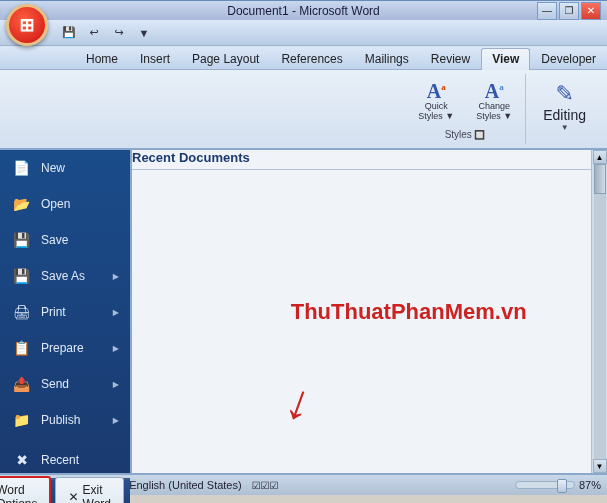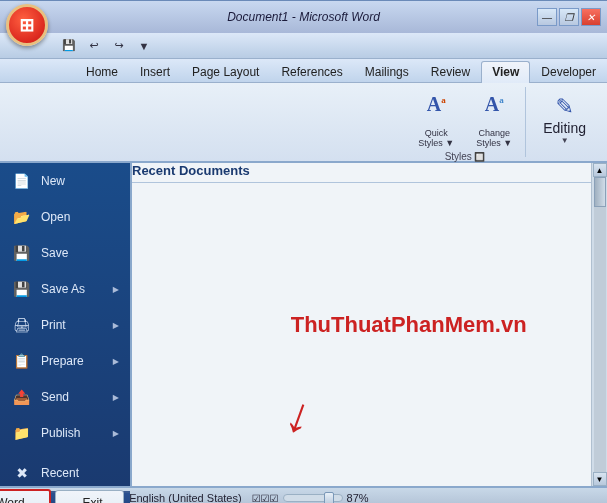--- a/index.html
+++ b/index.html
@@ -8,27 +8,26 @@
       height: 503px;
       font-family: 'Segoe UI', Tahoma, Geneva, Verdana, sans-serif;
       font-size: 12px;
       background: #d4d0c8;
       overflow: hidden;
     }
 
     
     .title-bar {
       background: linear-gradient(to bottom, #c8d8f0, #a8b8d8);
-      height: 33px;
+      height: 20px;
       display: flex;
       align-items: center;
       justify-content: space-between;
       padding: 7px 6px;
       border-top: 1px solid #6a8ab8;
-      font-style: italic;
     }
     .title-bar-left {
       display: flex;
       align-items: center;
       gap: 4px;
     }
     .title-bar-title {
       font-size: 12px;
       color: #1a1a3a;
       font-weight: normal;
@@ -170,21 +169,21 @@
     }
     .ribbon-btn-icon {
       font-size: 22px;
       line-height: 1;
       color: #3355aa;
     }
     .ribbon-btn-label {
       font-size: 9px;
       color: #334;
       text-align: center;
-      margin-top: 14px;
+      margin-top: 0;
     }
 
     
     .main-area {
       display: flex;
       height: calc(503px - 28px - 26px - 24px - 80px - 22px);
       position: relative;
     }
 
     
@@ -288,20 +287,21 @@
       border: 1px solid #8aa0b8;
     }
 
     
     .footer-bar {
       height: 22px;
       background: linear-gradient(to bottom, #c8d8e8, #b0c0d4);
       border-top: 2px solid #8aa8cc;
       display: flex;
       align-items: center;
+      justify-content: space-between;
       padding: 0 6px;
       gap: 4px;
     }
     .footer-left {
       display: flex;
       align-items: center;
       gap: 10px;
       font-size: 11px;
       color: #223;
     }

